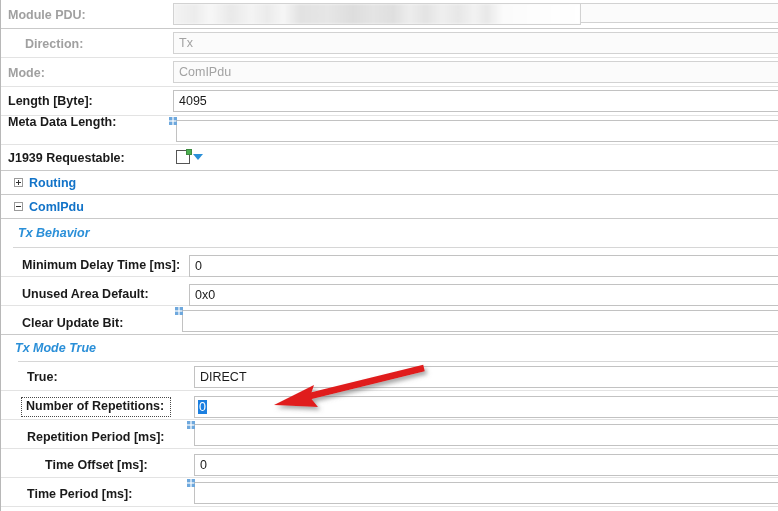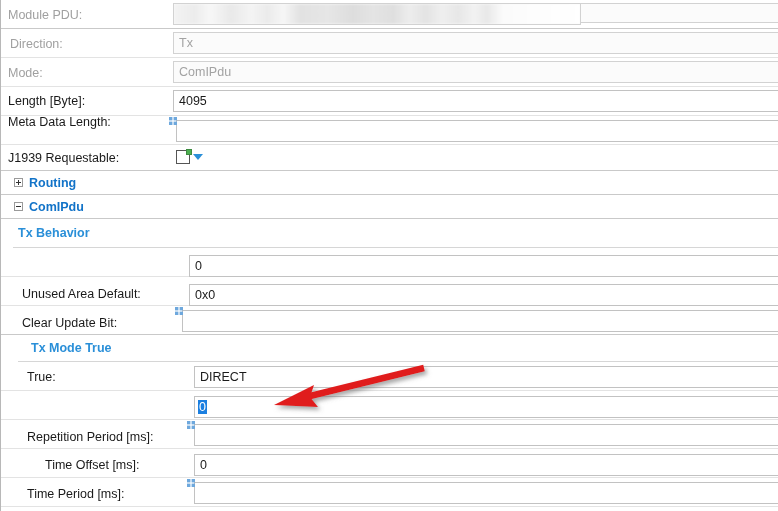--- a/index.html
+++ b/index.html
@@ -38,20 +38,21 @@
     align-items: center;
   }
   .row.thickline { border-bottom: 1px solid #c9c9c9; }
 
   .lbl {
     position: absolute;
     white-space: nowrap;
     font-size: 12.5px;
     line-height: 1;
     color: #1a1a1a;
+    font-weight: bold;
   }
   .lbl.disabled { color: #a0a0a0; }
 
   .lbl.focusbox {
     border: 1px dotted #4a4a4a;
     padding: 2px 6px 3px 4px;
     background: #ffffff;
   }
 
   
@@ -169,20 +170,21 @@
     white-space: nowrap;
   }
 
   
   .sectionlabel {
     position: absolute;
     color: #2a8fd8;
     font-weight: bold;
     font-size: 12.5px;
     white-space: nowrap;
+    font-style: italic;
   }
   .sectionrule {
     position: absolute;
     height: 0;
     border-bottom: 1px solid #d6d6d6;
   }
 
   
   #arrow {
     position: absolute;
@@ -200,21 +202,21 @@
 
   <div class="row thickline" style="top:0px;height:29px;">
   </div>
   <div class="lbl disabled" style="left:7px;top:9px;">Module PDU:</div>
   <div class="redacted" style="left:172px;top:3px;width:408px;">
     <span class="smear"></span>
   </div>
   <div class="field disabled" style="left:580px;top:3px;width:199px;border-left:none;"></div>
 
   <div class="row" style="top:29px;height:29px;"></div>
-  <div class="lbl disabled" style="left:9px;top:38px;">Direction:</div>
+  <div class="lbl disabled" style="left:24px;top:38px;">Direction:</div>
   <div class="field disabled tall" style="left:172px;top:32px;width:607px;">Tx</div>
 
   <div class="row" style="top:58px;height:29px;"></div>
   <div class="lbl disabled" style="left:7px;top:67px;">Mode:</div>
   <div class="field disabled tall" style="left:172px;top:61px;width:607px;">ComIPdu</div>
 
   <div class="row" style="top:87px;height:29px;"></div>
   <div class="lbl" style="left:7px;top:95px;">Length [Byte]:</div>
   <div class="field tall" style="left:172px;top:90px;width:607px;">4095</div>
 
@@ -239,44 +241,46 @@
   <div class="grouplabel" style="left:28px;top:176px;">Routing</div>
 
   <div class="grouprow" style="top:195px;height:24px;"></div>
   <div class="expander" style="left:13px;top:202px;"></div>
   <div class="grouplabel" style="left:28px;top:200px;">ComIPdu</div>
 
   <div class="sectionlabel" style="left:17px;top:226px;">Tx Behavior</div>
   <div class="sectionrule" style="left:12px;top:247px;width:766px;"></div>
 
   <div class="row" style="top:248px;height:29px;"></div>
+  <div class="lbl" style="left:21px;top:259px;">Minimum Delay Time [ms]:</div>
   <div class="field tall" style="left:188px;top:255px;width:591px;">0</div>
 
   <div class="row" style="top:277px;height:29px;"></div>
   <div class="lbl" style="left:21px;top:288px;">Unused Area Default:</div>
   <div class="field tall" style="left:188px;top:284px;width:591px;">0x0</div>
 
   <div class="row thickline" style="top:306px;height:29px;"></div>
   <div class="lbl" style="left:21px;top:317px;">Clear Update Bit:</div>
   <div class="field tall" style="left:181px;top:310px;width:598px;"></div>
   <svg class="grip" style="left:174px;top:307px;" viewBox="0 0 9 9">
     <rect x="0" y="0" width="3.4" height="3.4" fill="#6ea8dd"></rect>
     <rect x="4.6" y="0" width="3.4" height="3.4" fill="#6ea8dd"></rect>
     <rect x="0" y="4.6" width="3.4" height="3.4" fill="#6ea8dd"></rect>
     <rect x="4.6" y="4.6" width="3.4" height="3.4" fill="#6ea8dd"></rect>
   </svg>
 
-  <div class="sectionlabel" style="left:30px;top:341px;text-align:right;">Tx Mode True</div>
+  <div class="sectionlabel" style="left:14px;top:341px;text-align:right;">Tx Mode True</div>
   <div class="sectionrule" style="left:17px;top:361px;width:761px;"></div>
 
   <div class="row" style="top:362px;height:29px;"></div>
   <div class="lbl" style="left:26px;top:371px;">True:</div>
   <div class="field tall" style="left:193px;top:366px;width:586px;">DIRECT</div>
 
   <div class="row" style="top:391px;height:29px;"></div>
+  <div class="lbl focusbox" style="left:20px;top:397px;">Number of Repetitions:</div>
   <div class="field tall" style="left:193px;top:396px;width:586px;padding-left:3px;">
     <span class="selsp">0</span>
   </div>
 
   <div class="row" style="top:420px;height:29px;"></div>
   <div class="lbl" style="left:26px;top:431px;">Repetition Period [ms]:</div>
   <div class="field tall" style="left:193px;top:424px;width:586px;"></div>
   <svg class="grip" style="left:186px;top:421px;" viewBox="0 0 9 9">
     <rect x="0" y="0" width="3.4" height="3.4" fill="#6ea8dd"></rect>
     <rect x="4.6" y="0" width="3.4" height="3.4" fill="#6ea8dd"></rect>

